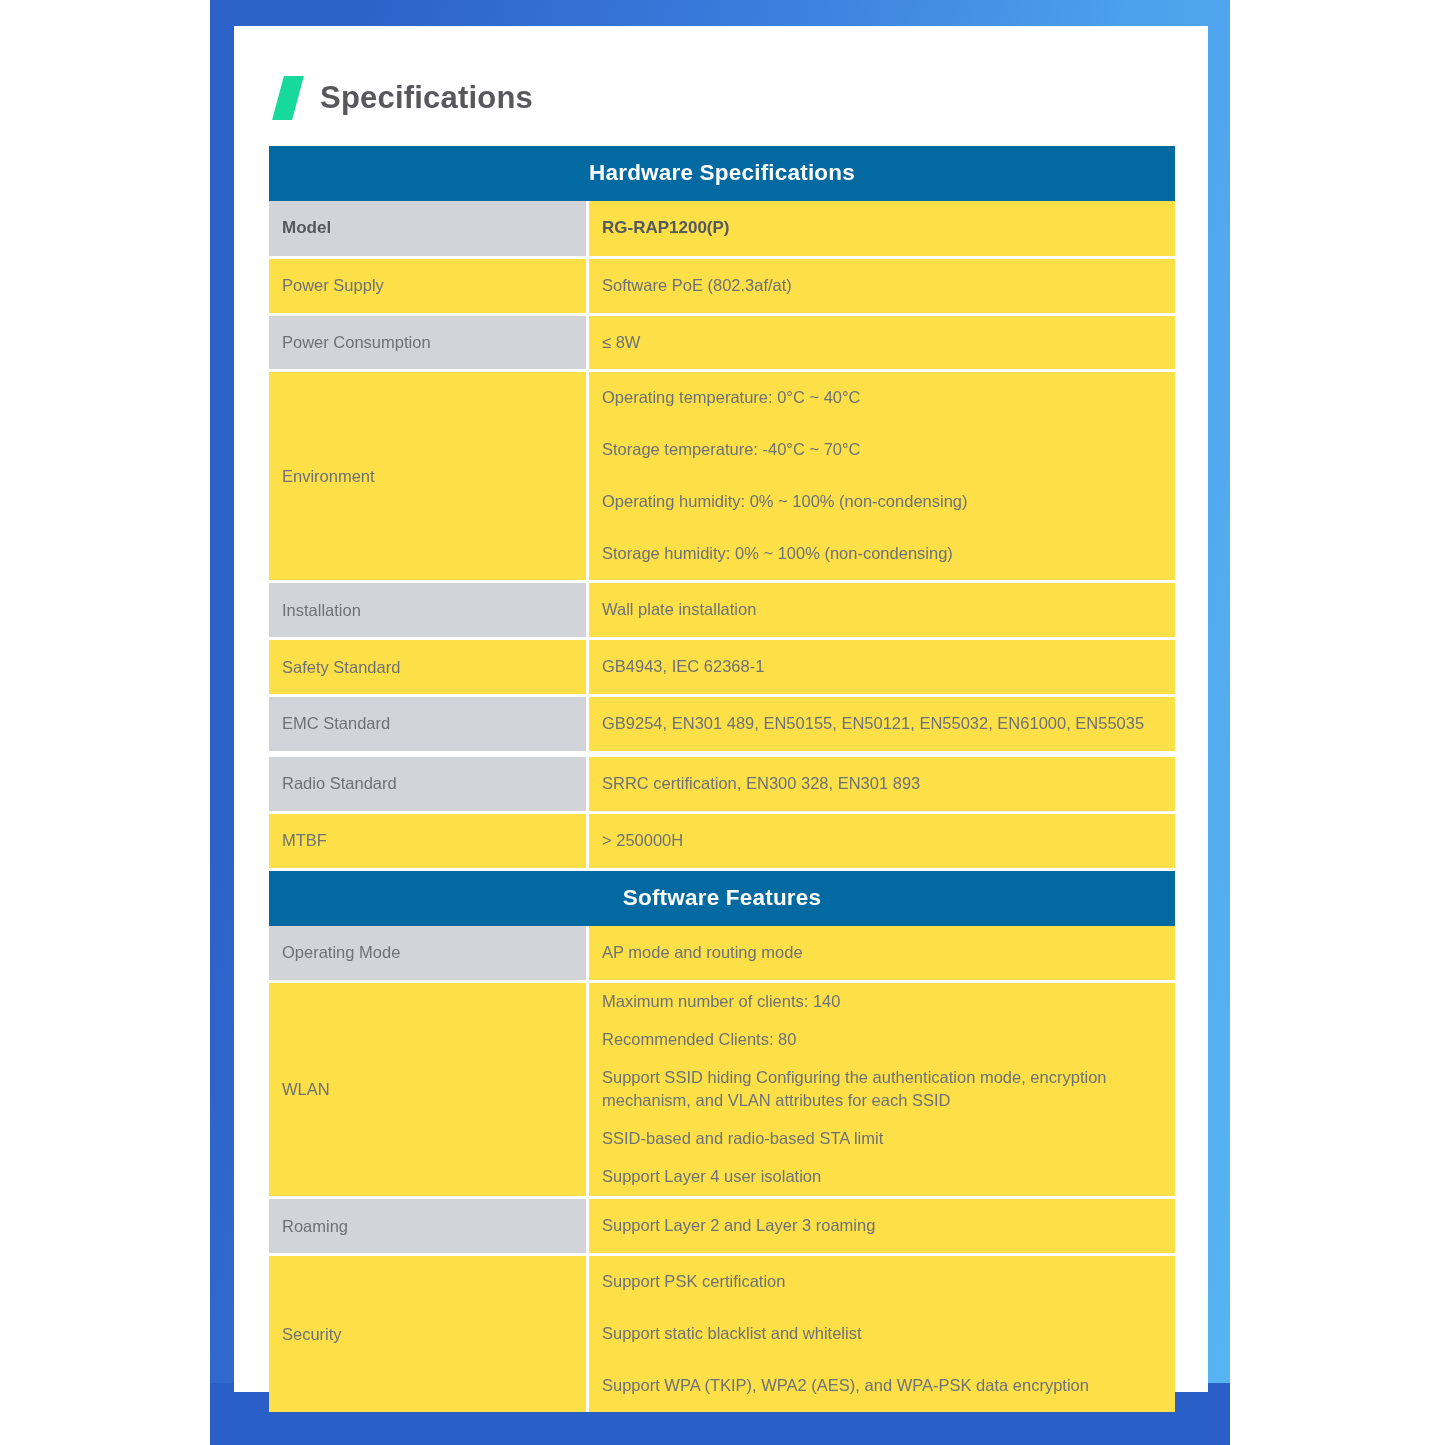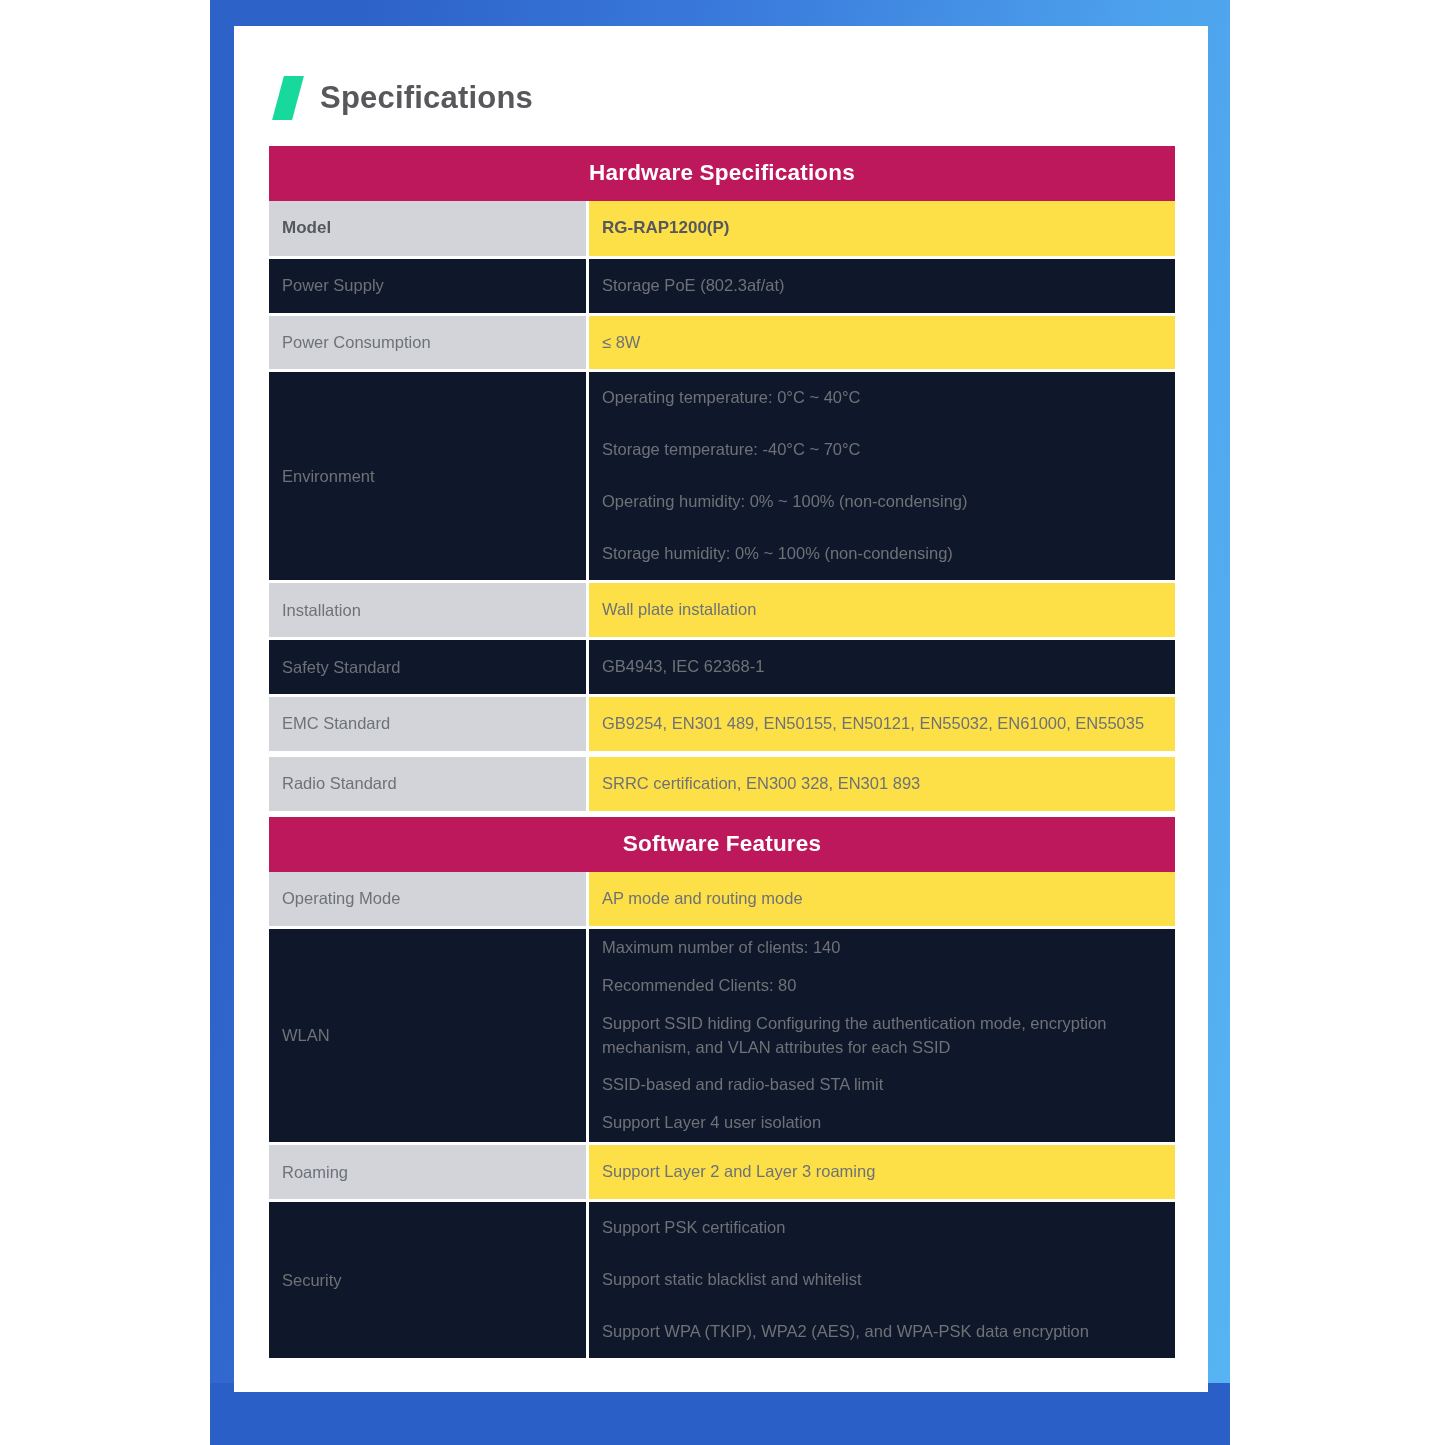--- a/index.html
+++ b/index.html
@@ -77,21 +77,21 @@
   .spec-table {
     position: absolute;
     left: 35px;
     top: 120px;
     width: 906px;
     border-collapse: separate;
     border-spacing: 0;
   }
 
   .sec-head td {
-    background: #be185d;
+    background: #0369a1;
     color: #ffffff;
     font-size: 22.5px;
     font-weight: bold;
     text-align: center;
     padding: 14px 0 15px 0;
     letter-spacing: 0.2px;
   }
 
   .spacer-row td { height: 3px; background: #ffffff; padding: 0; }
 
@@ -111,21 +111,21 @@
     padding: 15px 18px 15px 13px;
     vertical-align: middle;
     line-height: 1.45;
   }
 
   
   tr.shaded td.lbl { background: #D2D4D9; }
   tr.shaded td.val { background: #fde047; }
 
   
-  tr.plain td.lbl, tr.plain td.val { background: #0f172a; }
+  tr.plain td.lbl, tr.plain td.val { background: #fde047; }
 
   
   tr.model td.lbl, tr.model td.val {
     font-weight: bold;
     color: #55585D;
     font-size: 17px;
   }
 
   
   td.val.multi { padding: 0 18px 0 13px; }
@@ -159,21 +159,21 @@
             <td class="lbl">Model</td>
             <td class="gap"></td>
             <td class="val">RG-RAP1200(P)</td>
           </tr>
           <tr class="spacer-row">
             <td colspan="3"></td>
           </tr>
           <tr class="plain">
             <td class="lbl">Power Supply</td>
             <td class="gap"></td>
-            <td class="val">Storage PoE (802.3af/at)</td>
+            <td class="val">Software PoE (802.3af/at)</td>
           </tr>
           <tr class="spacer-row">
             <td colspan="3"></td>
           </tr>
           <tr class="shaded">
             <td class="lbl">Power Consumption</td>
             <td class="gap"></td>
             <td class="val">≤ 8W</td>
           </tr>
           <tr class="spacer-row">
@@ -219,20 +219,25 @@
           <tr class="spacer-row">
             <td colspan="3"></td>
           </tr>
           <tr class="shaded">
             <td class="lbl">Radio Standard</td>
             <td class="gap"></td>
             <td class="val">SRRC certification, EN300 328, EN301 893</td>
           </tr>
           <tr class="spacer-row">
             <td colspan="3"></td>
+          </tr>
+          <tr class="plain">
+            <td class="lbl">MTBF</td>
+            <td class="gap"></td>
+            <td class="val">&gt; 250000H</td>
           </tr>
           <tr class="spacer-row">
             <td colspan="3"></td>
           </tr>
           <tr class="sec-head">
             <td colspan="3">Software Features</td>
           </tr>
           <tr class="shaded">
             <td class="lbl">Operating Mode</td>
             <td class="gap"></td>

